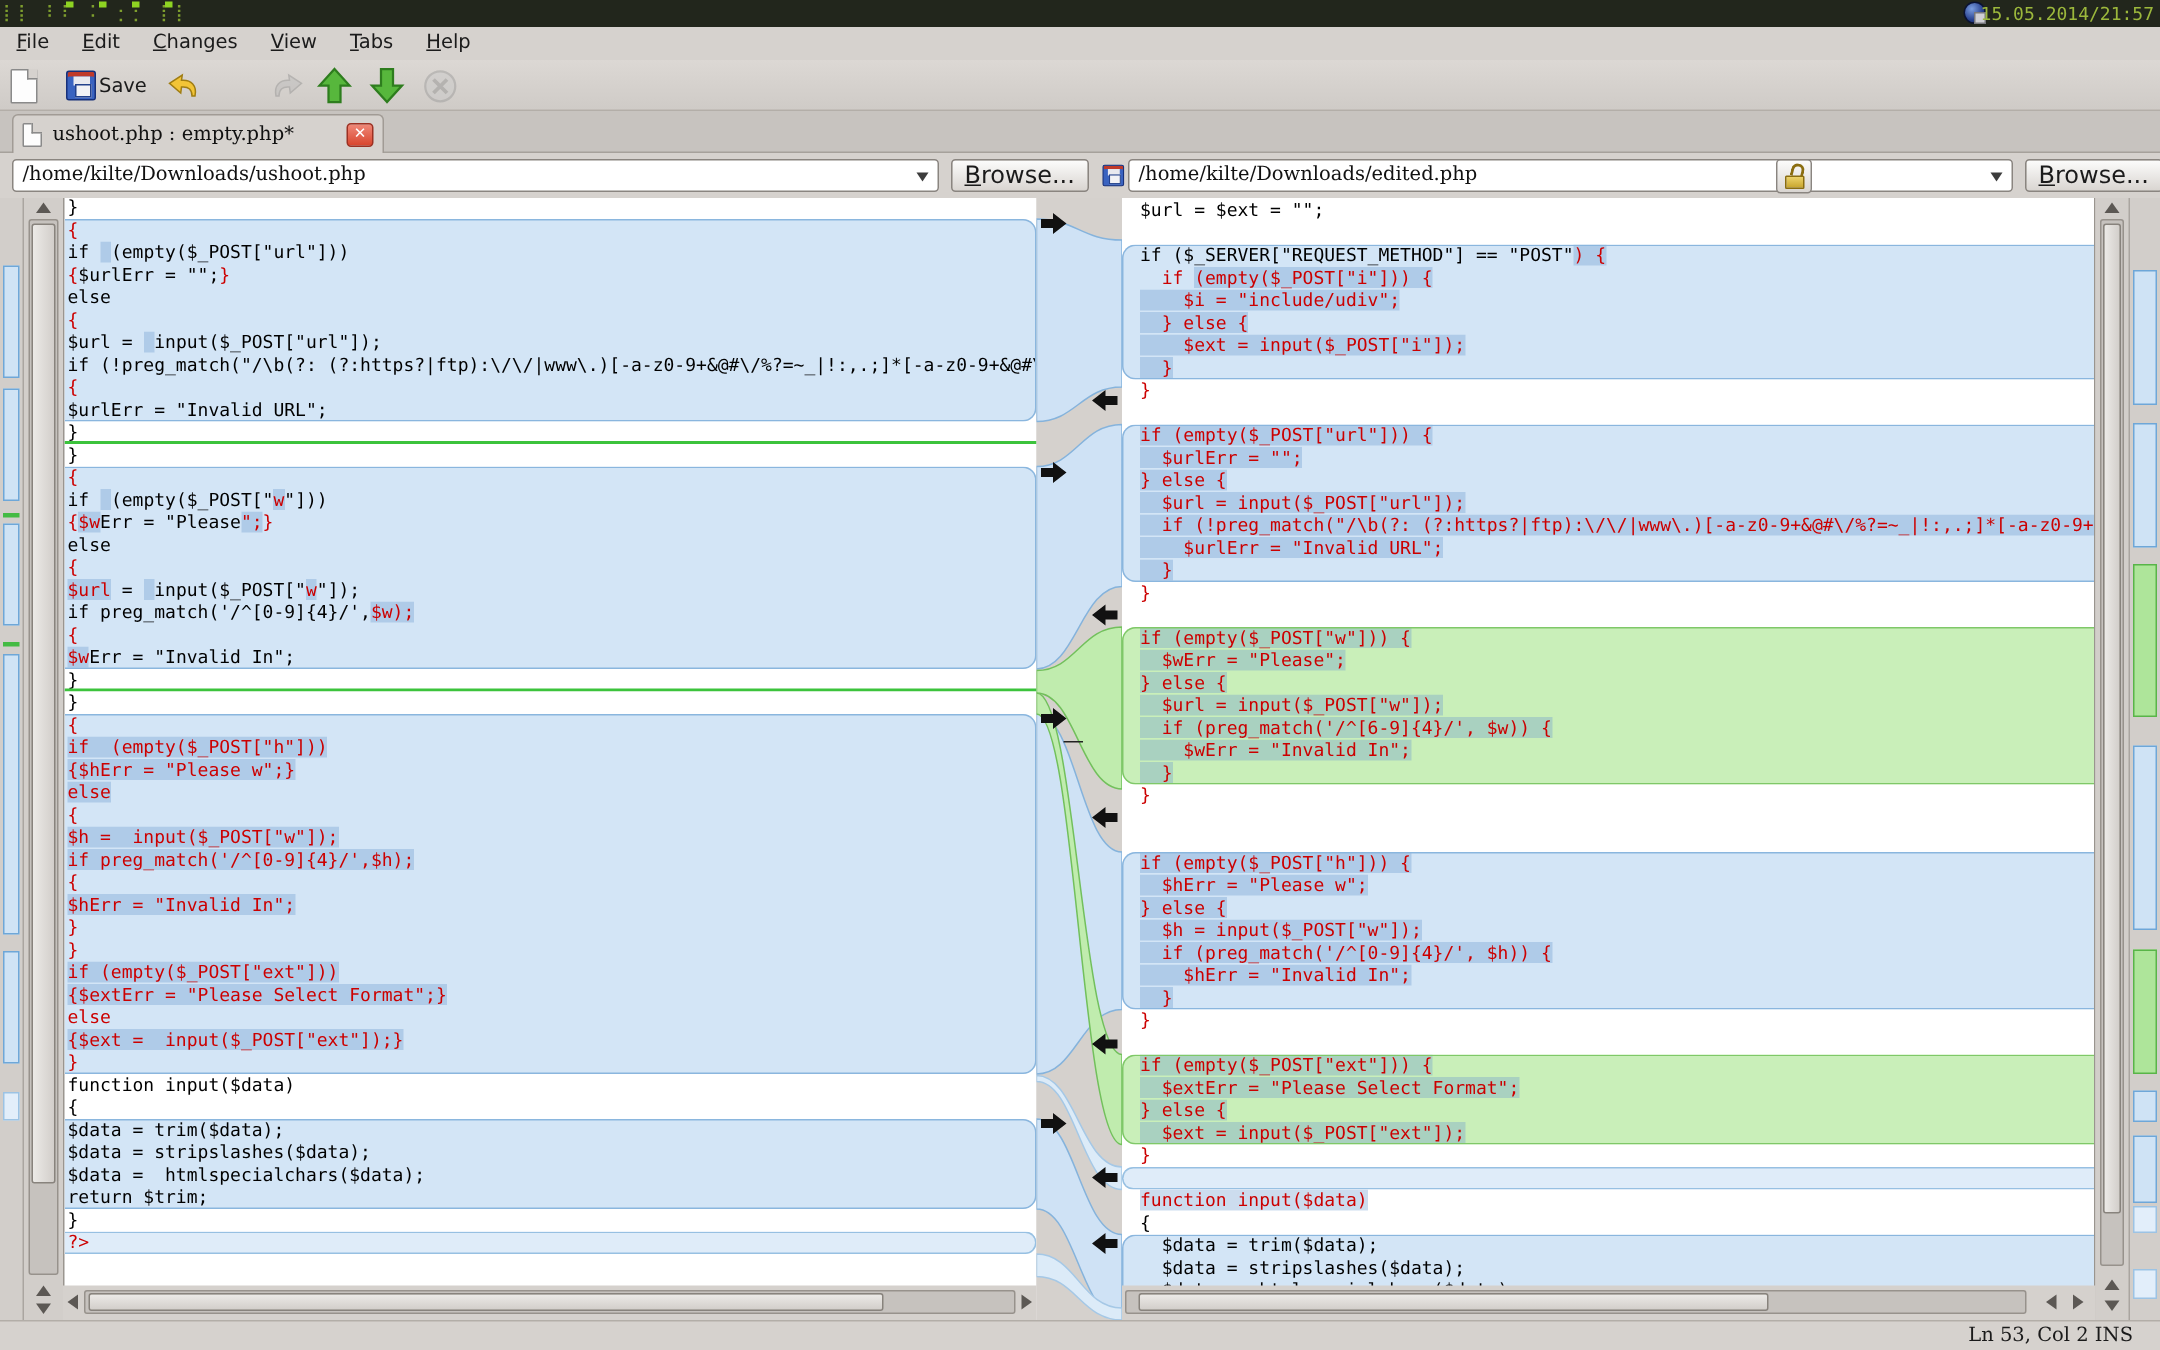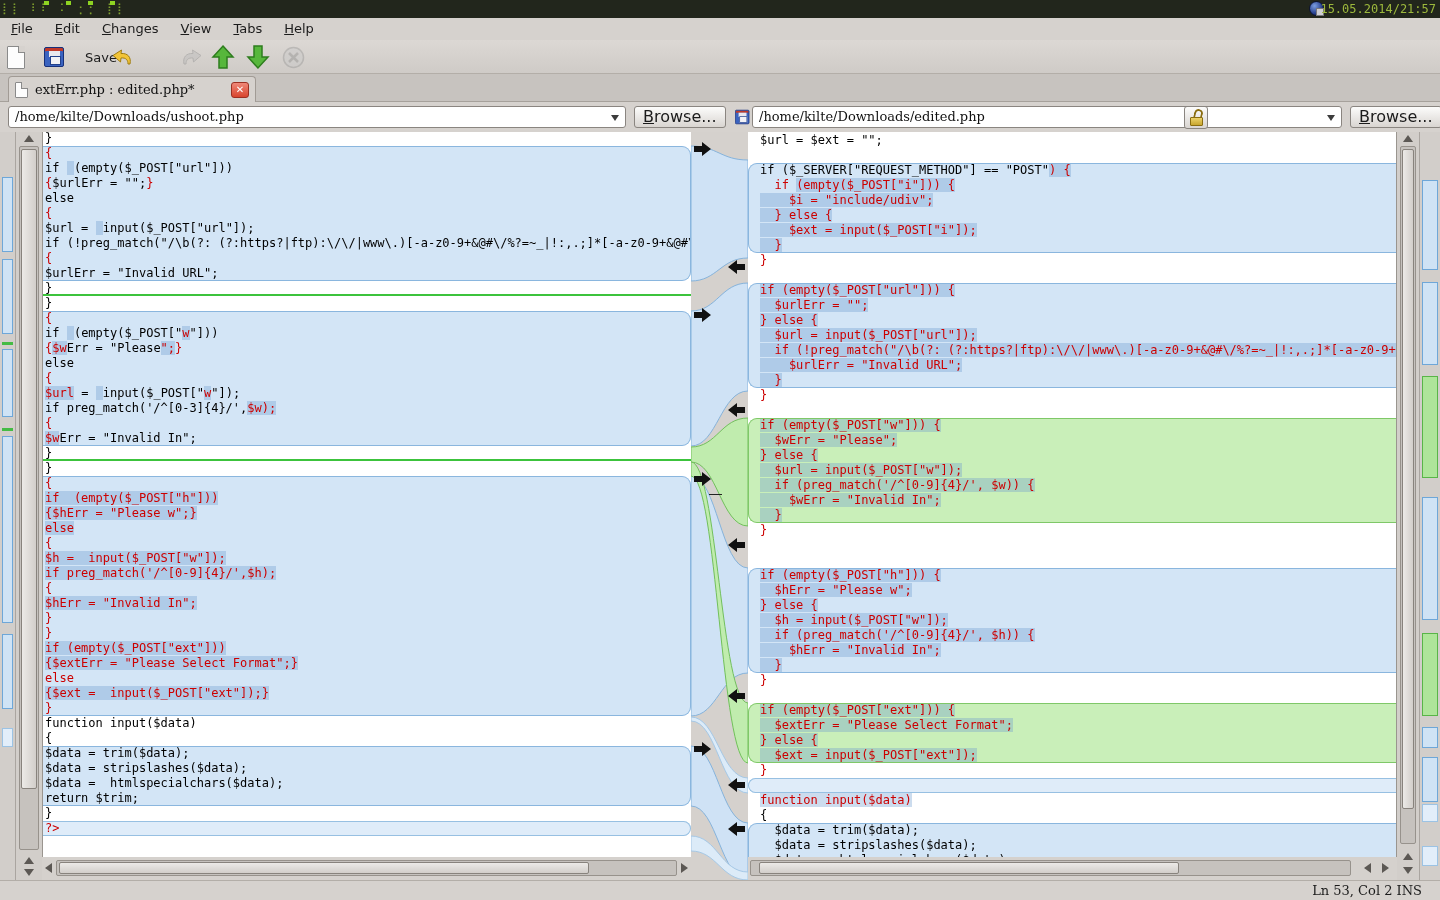--- a/index.html
+++ b/index.html
@@ -15,21 +15,21 @@
   #clock-icon{position:absolute;right:116px;top:1px;width:15px;height:15px;border-radius:50%;
     background:radial-gradient(circle at 35% 30%,#7b9ee0,#27408e 60%,#121f4e);border:1px solid #0b1332}
   #clock-icon::after{content:"";position:absolute;right:-1px;bottom:-1px;width:6px;height:6px;
     background:#cfcfd4;border:1px solid #77777c}
   
   #menubar{position:absolute;left:0;top:18px;width:1440px;height:22px;background:#d6d2ce;
     font-size:13px;color:#1b1b1b;line-height:22px}
   .menu-item{display:inline-block;padding:0 11px;cursor:default}
   #toolbar{position:absolute;left:0;top:40px;width:1440px;height:34px;
     background:linear-gradient(#dcd8d4,#cfcbc7);border-bottom:1px solid #b3aea8}
-  .tbtn{position:absolute;top:3px;height:28px;display:flex;align-items:center;gap:21px;
+  .tbtn{position:absolute;top:3px;height:28px;display:flex;align-items:center;gap:2px;
     font-size:13px;color:#1b1b1b}
   .dis{opacity:.42;filter:grayscale(1)}
   .page{width:18px;height:23px;background:#fdfdfd;border:1px solid #8a8a8a;border-radius:1px;position:relative}
   .page::after{content:"";position:absolute;right:-1px;top:-1px;width:6px;height:6px;background:#d6d2ce;
     border-left:1px solid #8a8a8a;border-bottom:1px solid #8a8a8a}
   .floppy{width:20px;height:20px;background:#3a63c0;border:1px solid #17307a;border-radius:2px;position:relative;
     box-shadow:inset 0 3px 0 #c03a2a}
   .floppy::before{content:"";position:absolute;left:4px;top:3px;width:11px;height:6px;background:#e9e9ef}
   .floppy::after{content:"";position:absolute;left:5px;bottom:1px;width:9px;height:7px;background:#f2f2f6;border:1px solid #23418c}
   .floppy.mini{transform:scale(.72);transform-origin:left center}
@@ -163,21 +163,21 @@
     <svg width="23" height="23">
       <circle cx="11.5" cy="11.5" r="10" fill="#ccc8c4" stroke="#97928c" stroke-width="1.5"></circle>
       <path d="M7 7 L16 16 M16 7 L7 16" stroke="#8d8883" stroke-width="2.5"></path>
     </svg>
   </div>
 </div>
 
 <div id="tabbar">
   <div id="tab">
     <span class="page"></span>
-    <span id="tab-label">extErr.php : edited.php*</span>
+    <span id="tab-label">ushoot.php : empty.php*</span>
     <span id="tab-close">✕</span>
   </div>
 </div>
 
 <div id="pathrow">
   <div class="combo" style="left:8px;width:618px">
     <span>/home/kilte/Downloads/ushoot.php</span>
     <span class="cdown" style="right:6px"></span>
   </div>
   <div class="browse mnemonic" style="left:634px"><u>B</u>rowse...</div>
@@ -228,21 +228,21 @@
         </div>
         <div class="ln"><span class="k">}</span><div class="gdiv"></div></div>
         <div class="ln"><span class="k">}</span></div>
         <div class="chunk b L">
           <div class="ln"><span class="r">{</span></div>
           <div class="ln"><span class="k">if </span><span class="k hl"> </span><span class="k">(empty($_POST["</span><span class="r hl">w</span><span class="k">"]))</span></div>
           <div class="ln"><span class="r">{</span><span class="r hl">$w</span><span class="k">Err = "Please</span><span class="r hl">";</span><span class="r">}</span></div>
           <div class="ln"><span class="k">else</span></div>
           <div class="ln"><span class="r">{</span></div>
           <div class="ln"><span class="r hl">$url</span><span class="k"> = </span><span class="k hl"> </span><span class="k">input($_POST["</span><span class="r hl">w</span><span class="k">"]);</span></div>
-          <div class="ln"><span class="k">if preg_match('/^[0-3]{4}/',</span><span class="r hl">$w);</span></div>
+          <div class="ln"><span class="k">if preg_match('/^[0-9]{4}/',</span><span class="r hl">$w);</span></div>
           <div class="ln"><span class="r">{</span></div>
           <div class="ln"><span class="r hl">$w</span><span class="k">Err = "Invalid In";</span></div>
         </div>
         <div class="ln"><span class="k">}</span><div class="gdiv"></div></div>
         <div class="ln"><span class="k">}</span></div>
         <div class="chunk b L">
           <div class="ln"><span class="r">{</span></div>
           <div class="ln"><span class="r hl">if  (empty($_POST["h"]))</span></div>
           <div class="ln"><span class="r hl">{$hErr = "Please w";}</span></div>
           <div class="ln"><span class="r hl">else</span></div>
@@ -322,21 +322,21 @@
           <div class="ln"><span class="r hl">    $urlErr = "Invalid URL";</span></div>
           <div class="ln"><span class="r hl">  }</span></div>
         </div>
         <div class="ln"><span class="r">}</span></div>
         <div class="ln"></div>
         <div class="chunk g R">
           <div class="ln"><span class="r hl">if (empty($_POST["w"])) {</span></div>
           <div class="ln"><span class="r hl">  $wErr = "Please";</span></div>
           <div class="ln"><span class="r hl">} else {</span></div>
           <div class="ln"><span class="r hl">  $url = input($_POST["w"]);</span></div>
-          <div class="ln"><span class="r hl">  if (preg_match('/^[0-9]{4}/', $w)) {</span></div>
+          <div class="ln"><span class="r hl">  if (preg_match('/^[6-9]{4}/', $w)) {</span></div>
           <div class="ln"><span class="r hl">    $wErr = "Invalid In";</span></div>
           <div class="ln"><span class="r hl">  }</span></div>
         </div>
         <div class="ln"><span class="r">}</span></div>
         <div class="ln"></div>
         <div class="ln"></div>
         <div class="chunk b R">
           <div class="ln"><span class="r hl">if (empty($_POST["h"])) {</span></div>
           <div class="ln"><span class="r hl">  $hErr = "Please w";</span></div>
           <div class="ln"><span class="r hl">} else {</span></div>

